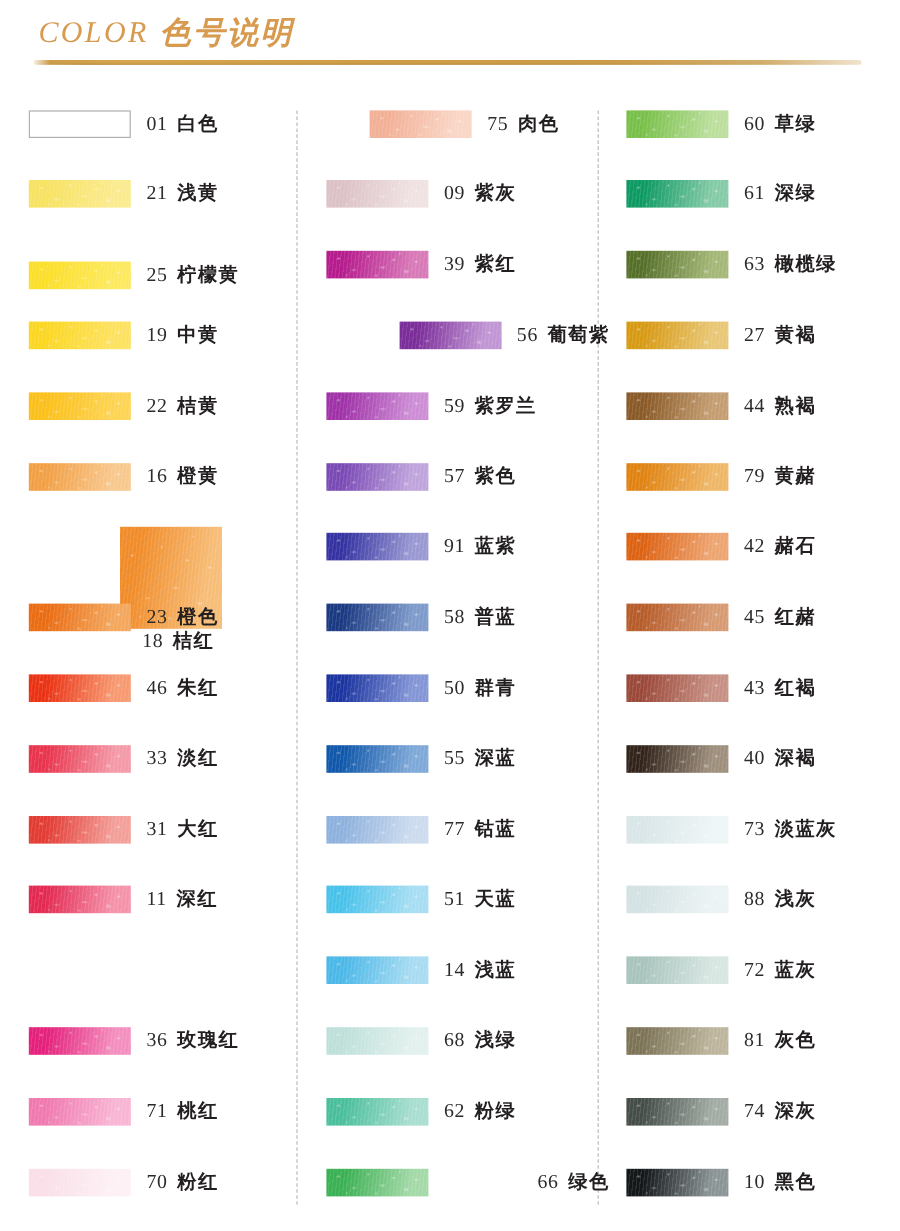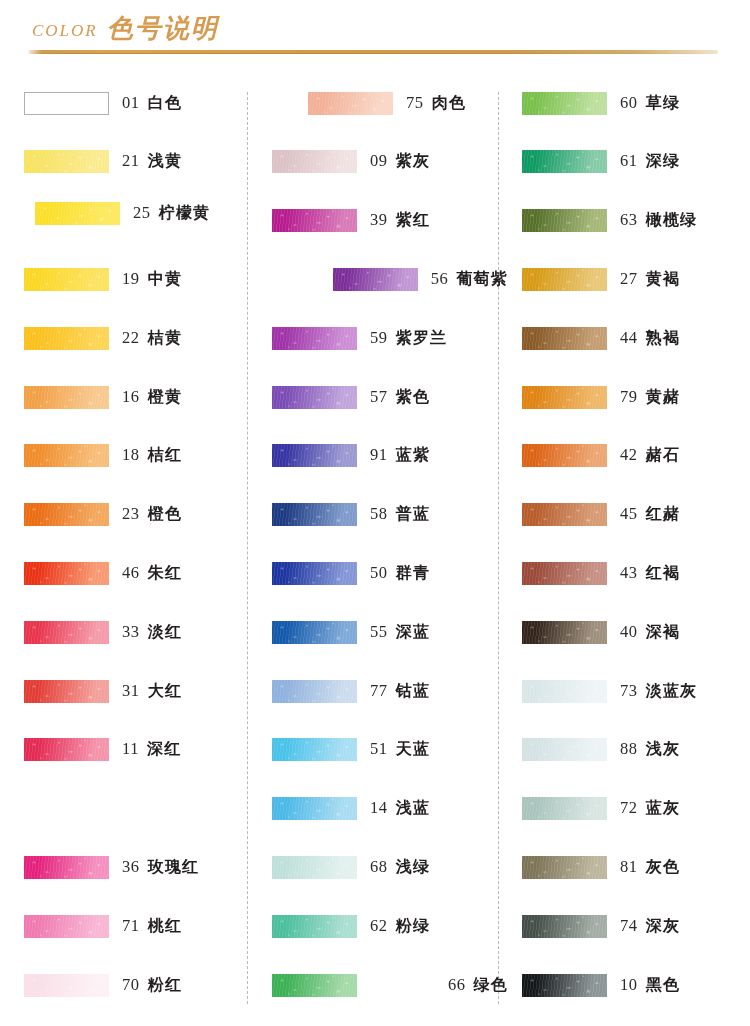--- a/index.html
+++ b/index.html
@@ -27,21 +27,21 @@
   #title-line {
     position: absolute;
     left: 32px;
     top: 14px;
     white-space: nowrap;
     line-height: 1;
   }
   .title-latin {
     font-family: "Liberation Serif", "DejaVu Serif", serif;
     font-style: italic;
-    font-size: 17px;
+    font-size: 25px;
     letter-spacing: 2.0px;
     color: #d79a4e;
     font-weight: 400;
   }
   .title-cjk {
     font-family: "DejaVu Sans", "Liberation Sans", sans-serif;
     font-size: 26px;
     font-weight: bold;
     font-style: italic;
     letter-spacing: 2px;
@@ -193,21 +193,21 @@
           <span class="cname">白色</span>
         </div>
       </div>
       <div class="swatch-row" style="top: 58.8px;">
         <div class="swatch" style="background: linear-gradient(100deg, rgb(247, 226, 98) 0%, rgb(247, 226, 98) 18%, rgb(251, 235, 143) 82%, rgb(251, 235, 143) 100%);"></div>
         <div class="swatch-label">
           <span class="code">21</span>
           <span class="cname">浅黄</span>
         </div>
       </div>
-      <div class="swatch-row" style="top: 110px; margin-left: 11px;">
+      <div class="swatch-row" style="top: 126px;">
         <div class="swatch" style="background: linear-gradient(100deg, rgb(251, 223, 42) 0%, rgb(251, 223, 42) 18%, rgb(253, 233, 95) 82%, rgb(253, 233, 95) 100%);"></div>
         <div class="swatch-label">
           <span class="code">25</span>
           <span class="cname">柠檬黄</span>
         </div>
       </div>
       <div class="swatch-row" style="top: 176.4px;">
         <div class="swatch" style="background: linear-gradient(100deg, rgb(251, 215, 36) 0%, rgb(251, 215, 36) 18%, rgb(253, 226, 97) 82%, rgb(253, 226, 97) 100%);"></div>
         <div class="swatch-label">
           <span class="code">19</span>
@@ -221,21 +221,21 @@
           <span class="cname">桔黄</span>
         </div>
       </div>
       <div class="swatch-row" style="top: 294px;">
         <div class="swatch" style="background: linear-gradient(100deg, rgb(242, 160, 70) 0%, rgb(242, 160, 70) 18%, rgb(248, 201, 143) 82%, rgb(248, 201, 143) 100%);"></div>
         <div class="swatch-label">
           <span class="code">16</span>
           <span class="cname">橙黄</span>
         </div>
       </div>
-      <div class="swatch-row" style="top: 352.8px;">
+      <div class="swatch-row" style="top: 352.8px; flex-direction: column;">
         <div class="swatch" style="background: linear-gradient(100deg, rgb(240, 140, 42) 0%, rgb(240, 140, 42) 18%, rgb(247, 190, 121) 82%, rgb(247, 190, 121) 100%);"></div>
         <div class="swatch-label">
           <span class="code">18</span>
           <span class="cname">桔红</span>
         </div>
       </div>
       <div class="swatch-row" style="top: 411.6px;">
         <div class="swatch" style="background: linear-gradient(100deg, rgb(234, 108, 19) 0%, rgb(234, 108, 19) 18%, rgb(243, 168, 94) 82%, rgb(243, 168, 94) 100%);"></div>
         <div class="swatch-label">
           <span class="code">23</span>

